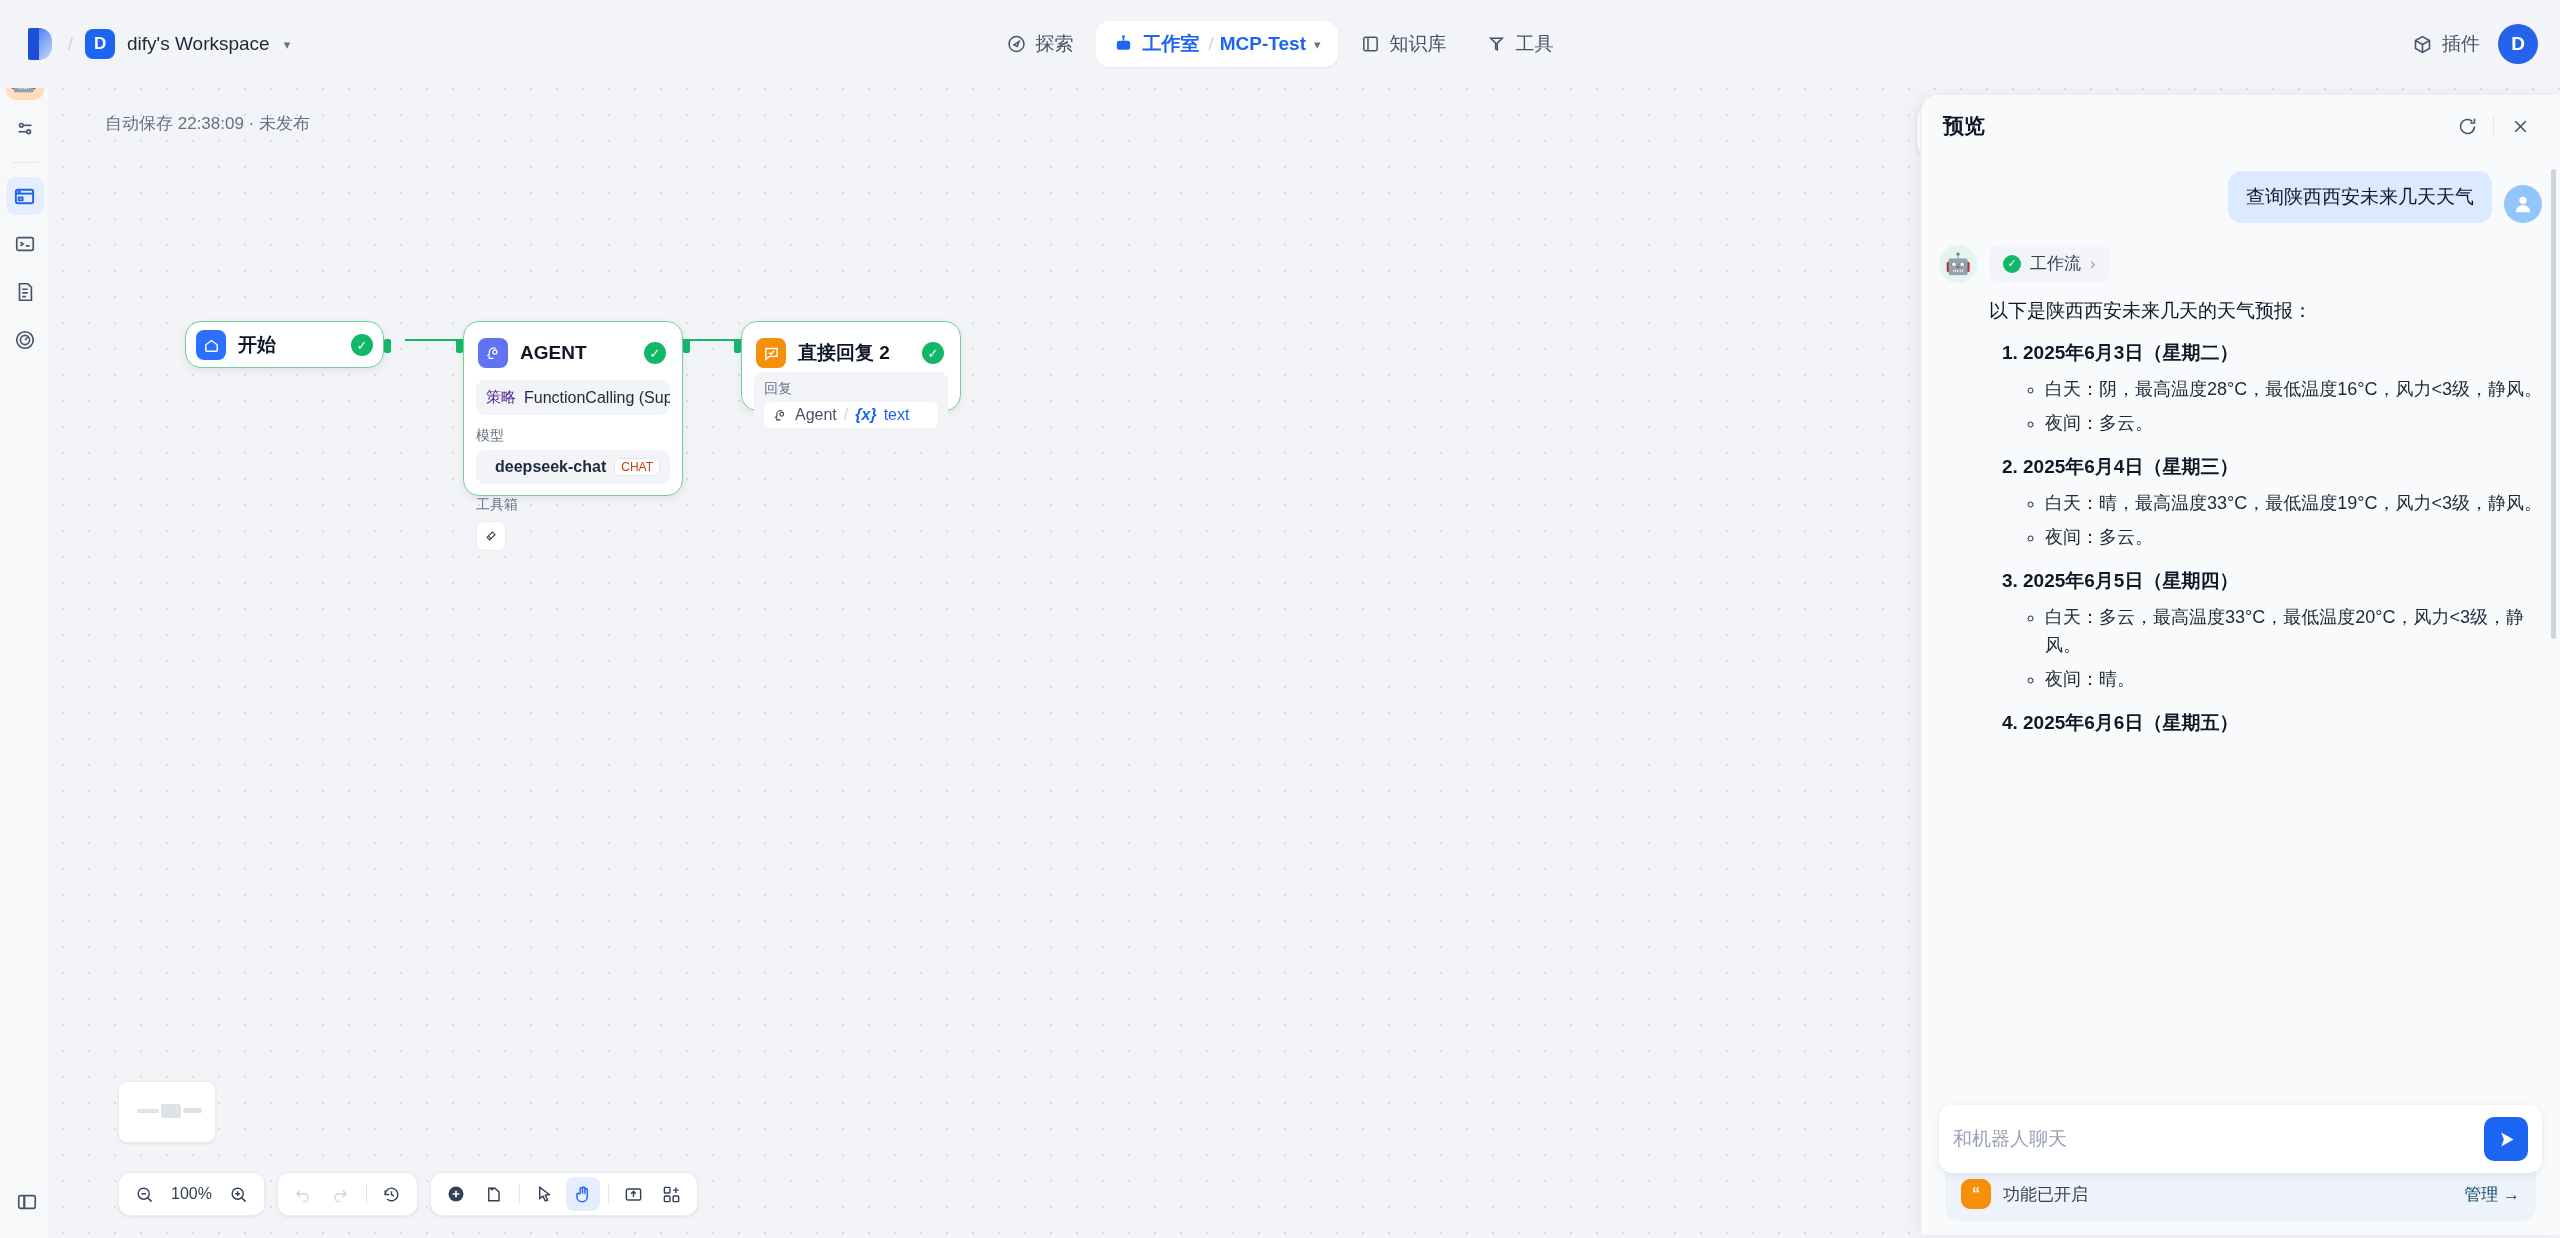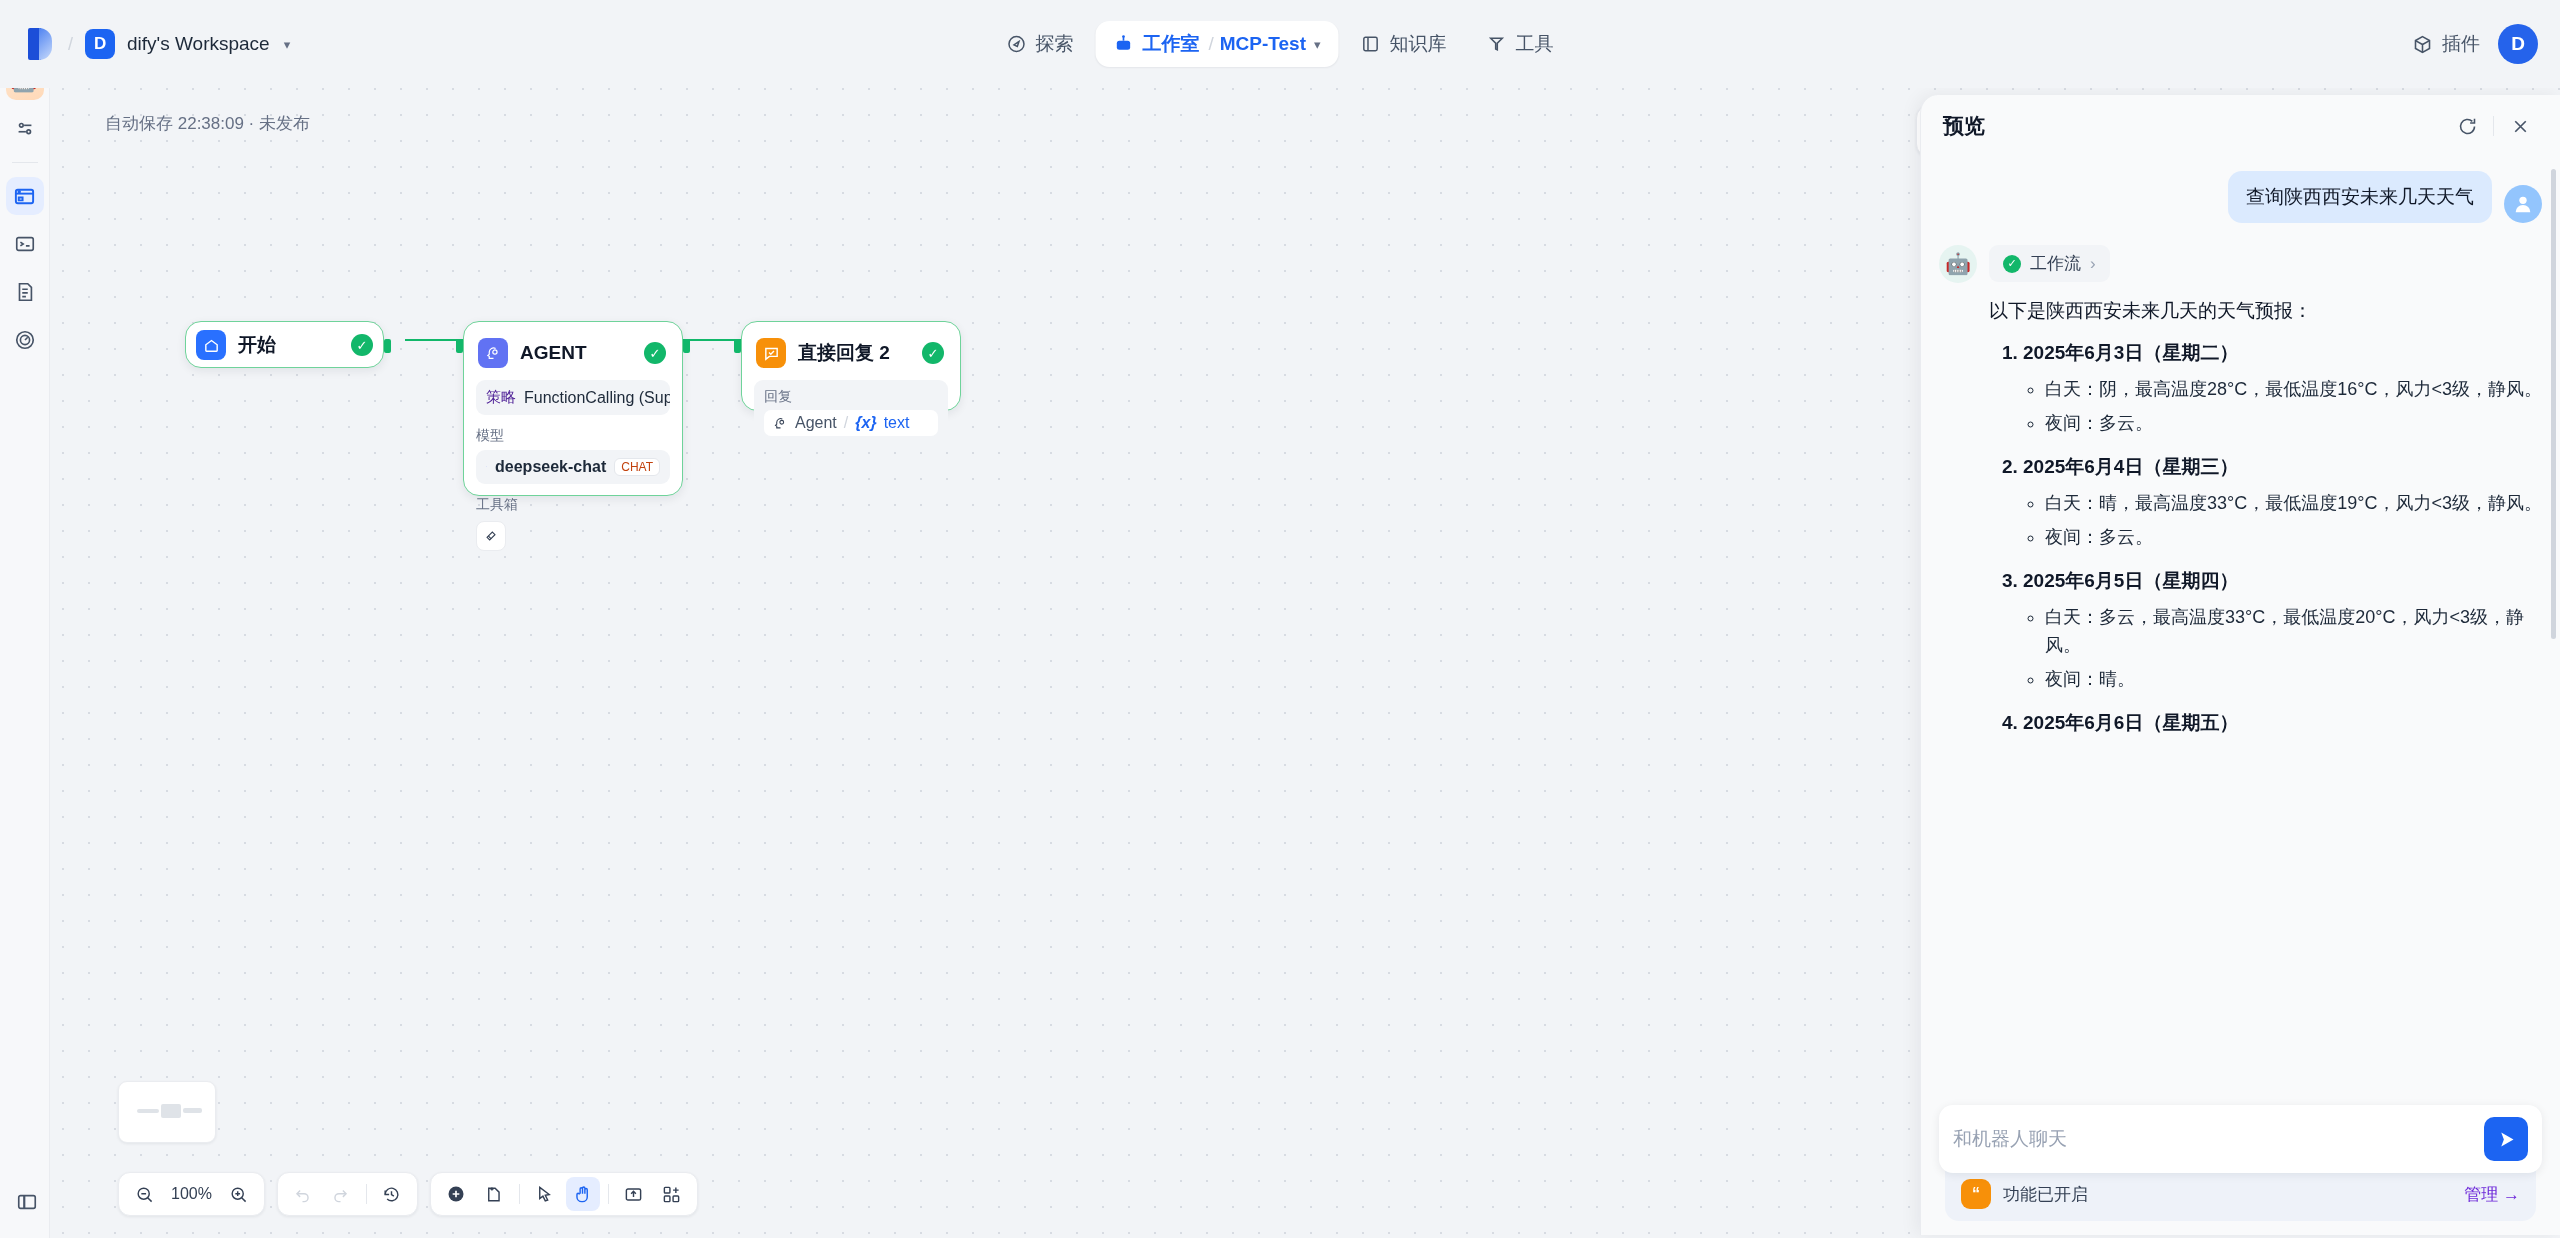--- a/index.html
+++ b/index.html
@@ -167,21 +167,21 @@
   }
   .tool-sq {
     width: 30px; height: 30px; border-radius: 8px; background: #fff;
     border: 1px solid #eaecf0; display: flex; align-items: center;
     justify-content: center; margin-top: 7px; font-size: 15px;
   }
   .ans-inner {
     background: #fff; border-radius: 7px; padding: 4px 9px;
     display: flex; align-items: center; gap: 7px; font-size: 16px;
   }
-  .ans-box { background:#f2f4f7; border-radius: 9px; padding: 8px 10px; margin-top: 8px; }
+  .ans-box { background:#f2f4f7; border-radius: 9px; padding: 8px 10px; }
   .ans-box .lbl { font-size: 14px; color: #667085; margin-bottom: 4px; }
   .varname { color: #1c64f2; }
   .varslash { color: #d0d5dd; }
 
   .edge { position: absolute; height: 2px; background: #12b76a; }
   .port {
     position: absolute; width: 7px; height: 14px; background: #12b76a; border-radius: 2px;
   }
 
   
@@ -294,21 +294,21 @@
     background: #eef2f9; border-radius: 0 0 14px 14px; margin: -8px 6px 0;
     padding: 14px 16px 12px; display: flex; align-items: center; gap: 12px;
     position: relative; z-index: 1;
   }
   .feat-ico {
     width: 30px; height: 30px; border-radius: 9px; background: #f79009;
     display: flex; align-items: center; justify-content: center; color: #fff;
     font-size: 16px; font-weight: 700;
   }
   .feat-txt { flex: 1; font-size: 17px; color: #344054; }
-  .feat-link { font-size: 17px; color: #6d28d9; cursor: pointer; }
+  .feat-link { font-size: 17px; color: #0c4a6e; cursor: pointer; }
 
   svg.ic { display: block; }
 </style>
 </head>
 <body>
 
 <div class="topbar">
   <div class="tb-left">
     <div class="dify-logo">
       <div class="bar"></div>

